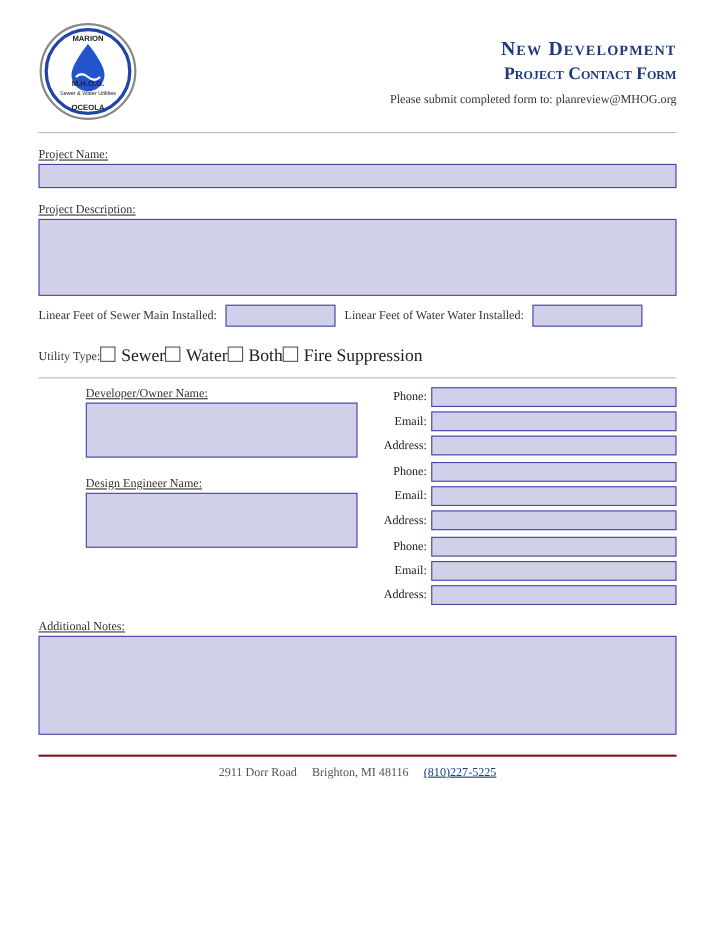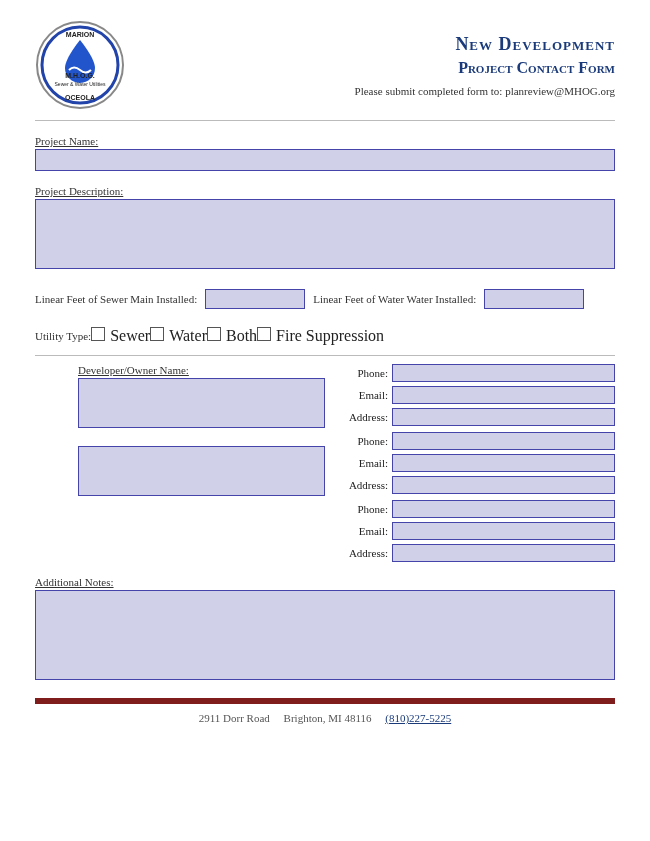--- a/index.html
+++ b/index.html
@@ -146,21 +146,21 @@
       border: none;
       border-top: 1px solid #bbb;
       margin: 8px 0;
     }
     .footer {
       text-align: center;
       font-size: 11px;
       color: #555;
       margin-top: 18px;
       padding-top: 8px;
-      border-top: 6px solid #7f1d1d;
+      border-top: 2px solid #7f1d1d;
     }
     .footer span.phone {
       text-decoration: underline;
       color: #1a3a7a;
     }
   </style>
 </head>
 <body>
 
 <div class="header">
@@ -197,21 +197,21 @@
 <div class="form-section">
   <div class="field-label">Project Name:</div>
   <input type="text" class="input-box" style="display: block;">
 </div>
 
 <div class="form-section">
   <div class="field-label">Project Description:</div>
   <textarea class="input-box-tall" style="resize: none;"></textarea>
 </div>
 
-<div class="row-inline" style="margin-top:20px;">
+<div class="row-inline" style="margin-top:8px;">
   <span class="inline-label">Linear Feet of Sewer Main Installed:</span>
   <input type="text" class="inline-input" style="width: 100px;">
   <span class="inline-label">Linear Feet of Water Water Installed:</span>
   <input type="text" class="inline-input" style="width: 100px;">
 </div>
 
 <div style="margin-top:18px;">
   <div class="utility-row">
     <span class="inline-label">Utility Type:</span>
     <div class="utility-item">
@@ -238,20 +238,21 @@
 <div class="contacts-grid">
 
   <div class="contact-left">
 
     <div class="contact-block">
       <div class="field-label">Developer/Owner Name:</div>
       <textarea class="name-input-tall" style="resize: none;"></textarea>
     </div>
 
     <div class="contact-block">
+      <div class="field-label">Design Engineer Name:</div>
       <textarea class="name-input-tall" style="resize: none;"></textarea>
     </div>
 
   </div>
 
   <div class="contact-right">
 
     <div style="margin-bottom:6px;">
       <div class="contact-right-row">
         <span class="contact-right-label">Phone:</span>

